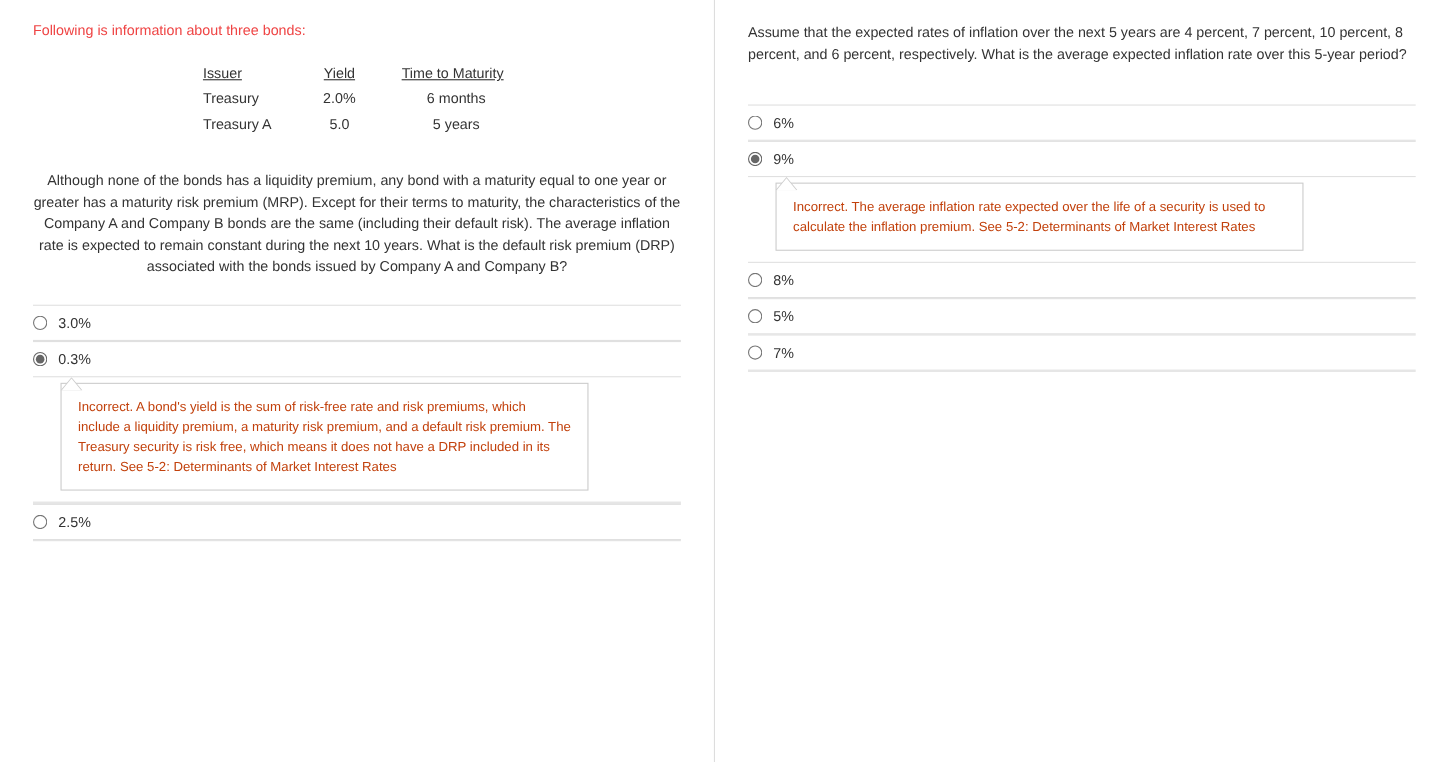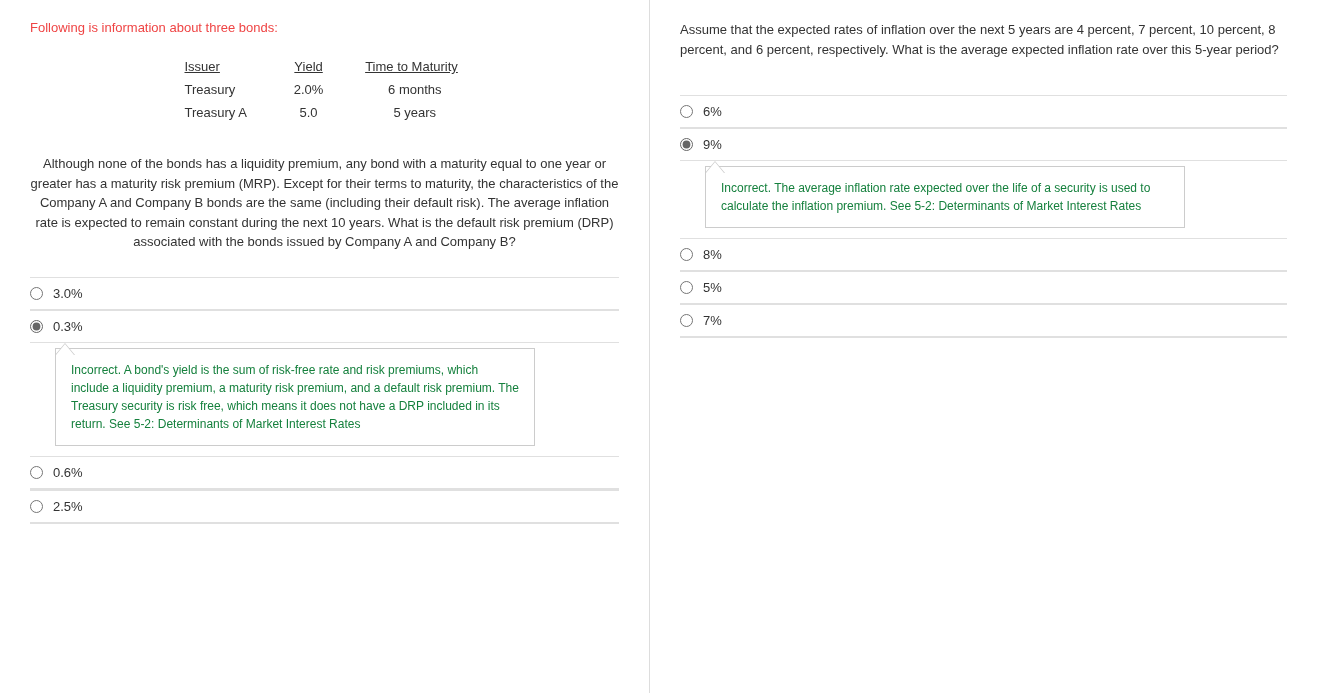--- a/index.html
+++ b/index.html
@@ -86,21 +86,21 @@
     .option-label {
       font-size: 13px;
       color: #333;
     }
 
     .feedback-box {
       border: 1px solid #ccc;
       padding: 12px 15px;
       margin: 5px 0 10px 25px;
       font-size: 12px;
-      color: #15803d;
+      color: #c2410c;
       background: #fff;
       line-height: 1.5;
       max-width: 480px;
     }
 
     .right-question-text {
       font-size: 13px;
       line-height: 1.5;
       margin-bottom: 36px;
       color: #333;
@@ -156,24 +156,20 @@
       <div class="option-row">
         <input type="radio" name="left-group" checked="" style="">
         <span class="option-label">0.3%</span>
       </div>
       <div style="position: relative; height: 0px; margin-left: 25px;"><svg width="20" height="12">
           <polygon points="0,12 10,0 20,12" fill="#ccc"></polygon>
           <polygon points="1,12 10,1 19,12" fill="#fff"></polygon>
         </svg></div>
       <div class="feedback-box">Incorrect. A bond's yield is the sum of risk-free rate and risk premiums, which include a liquidity premium, a maturity risk premium, and a default risk premium. The Treasury security is risk free, which means it does not have a DRP included in its return. See 5-2: Determinants of Market Interest Rates</div>
       <hr class="divider-line">
-      <div class="option-row">
-        <input type="radio" name="left-group" style="">
-        <span class="option-label">0.6%</span>
-      </div>
       <hr class="divider-line">
       <hr class="divider-line">
       <div class="option-row">
         <input type="radio" name="left-group" style="">
         <span class="option-label">2.5%</span>
       </div>
       <hr class="divider-line">
     </div>
 </div>
 

